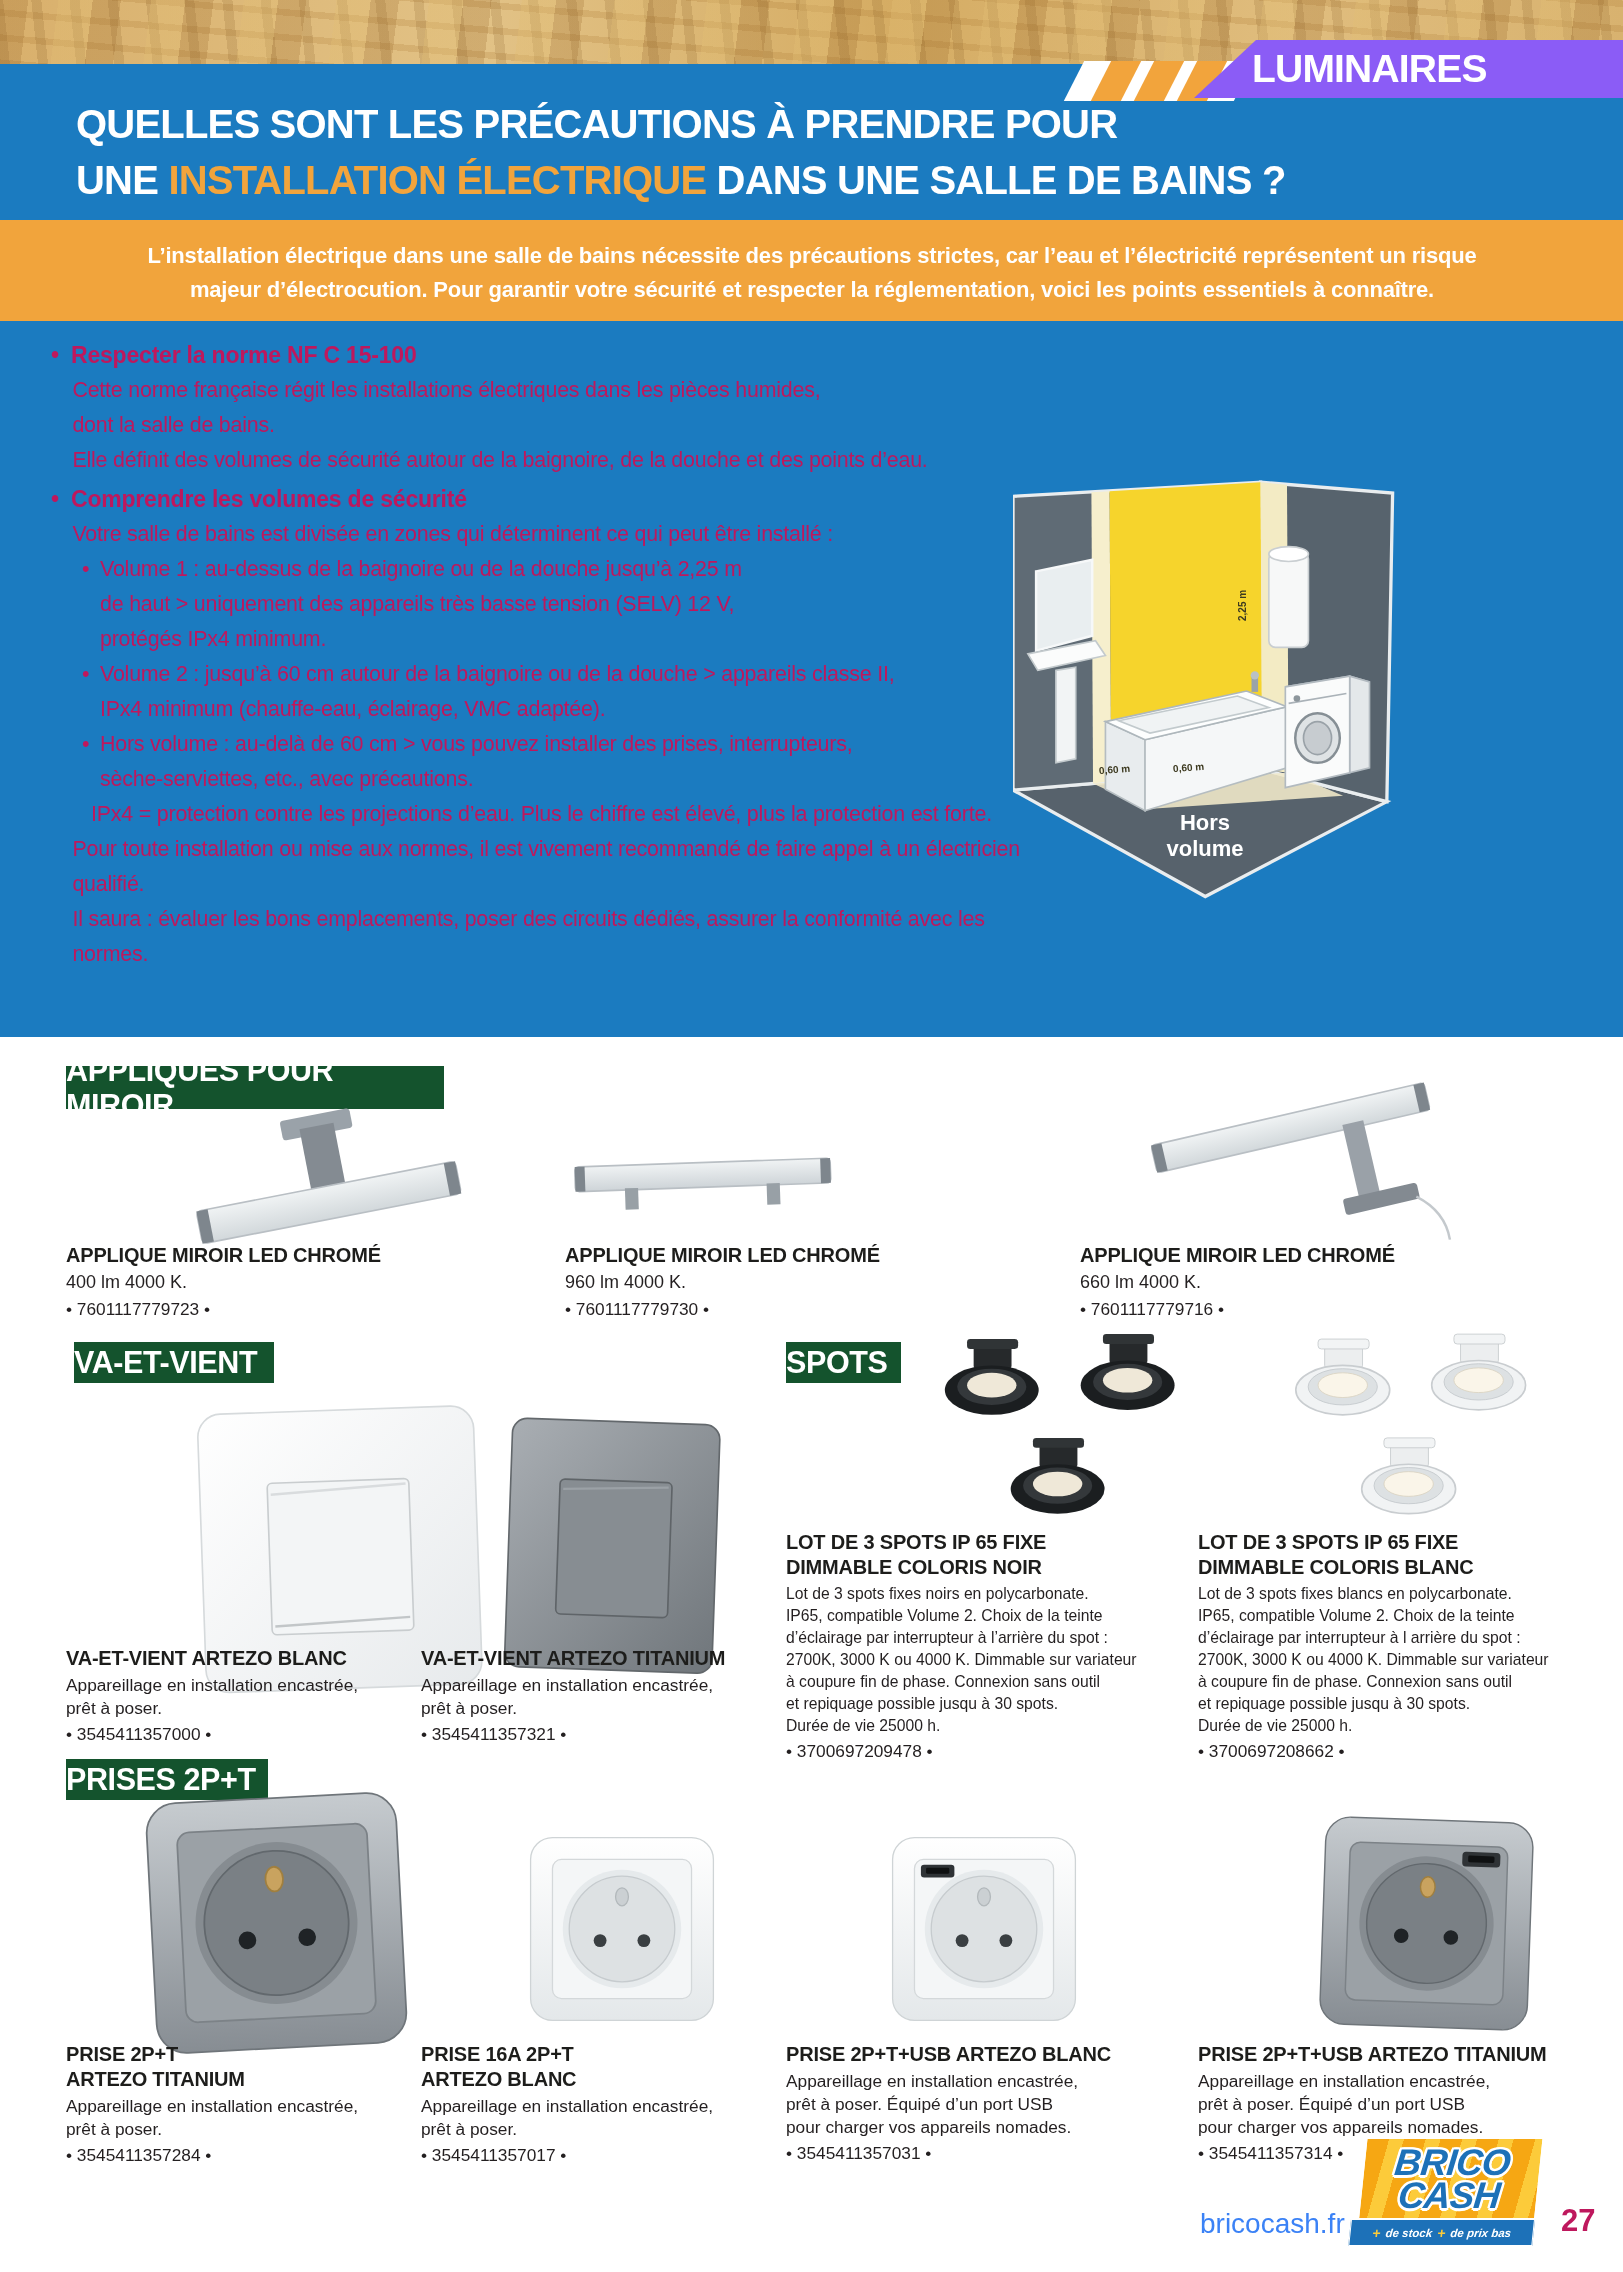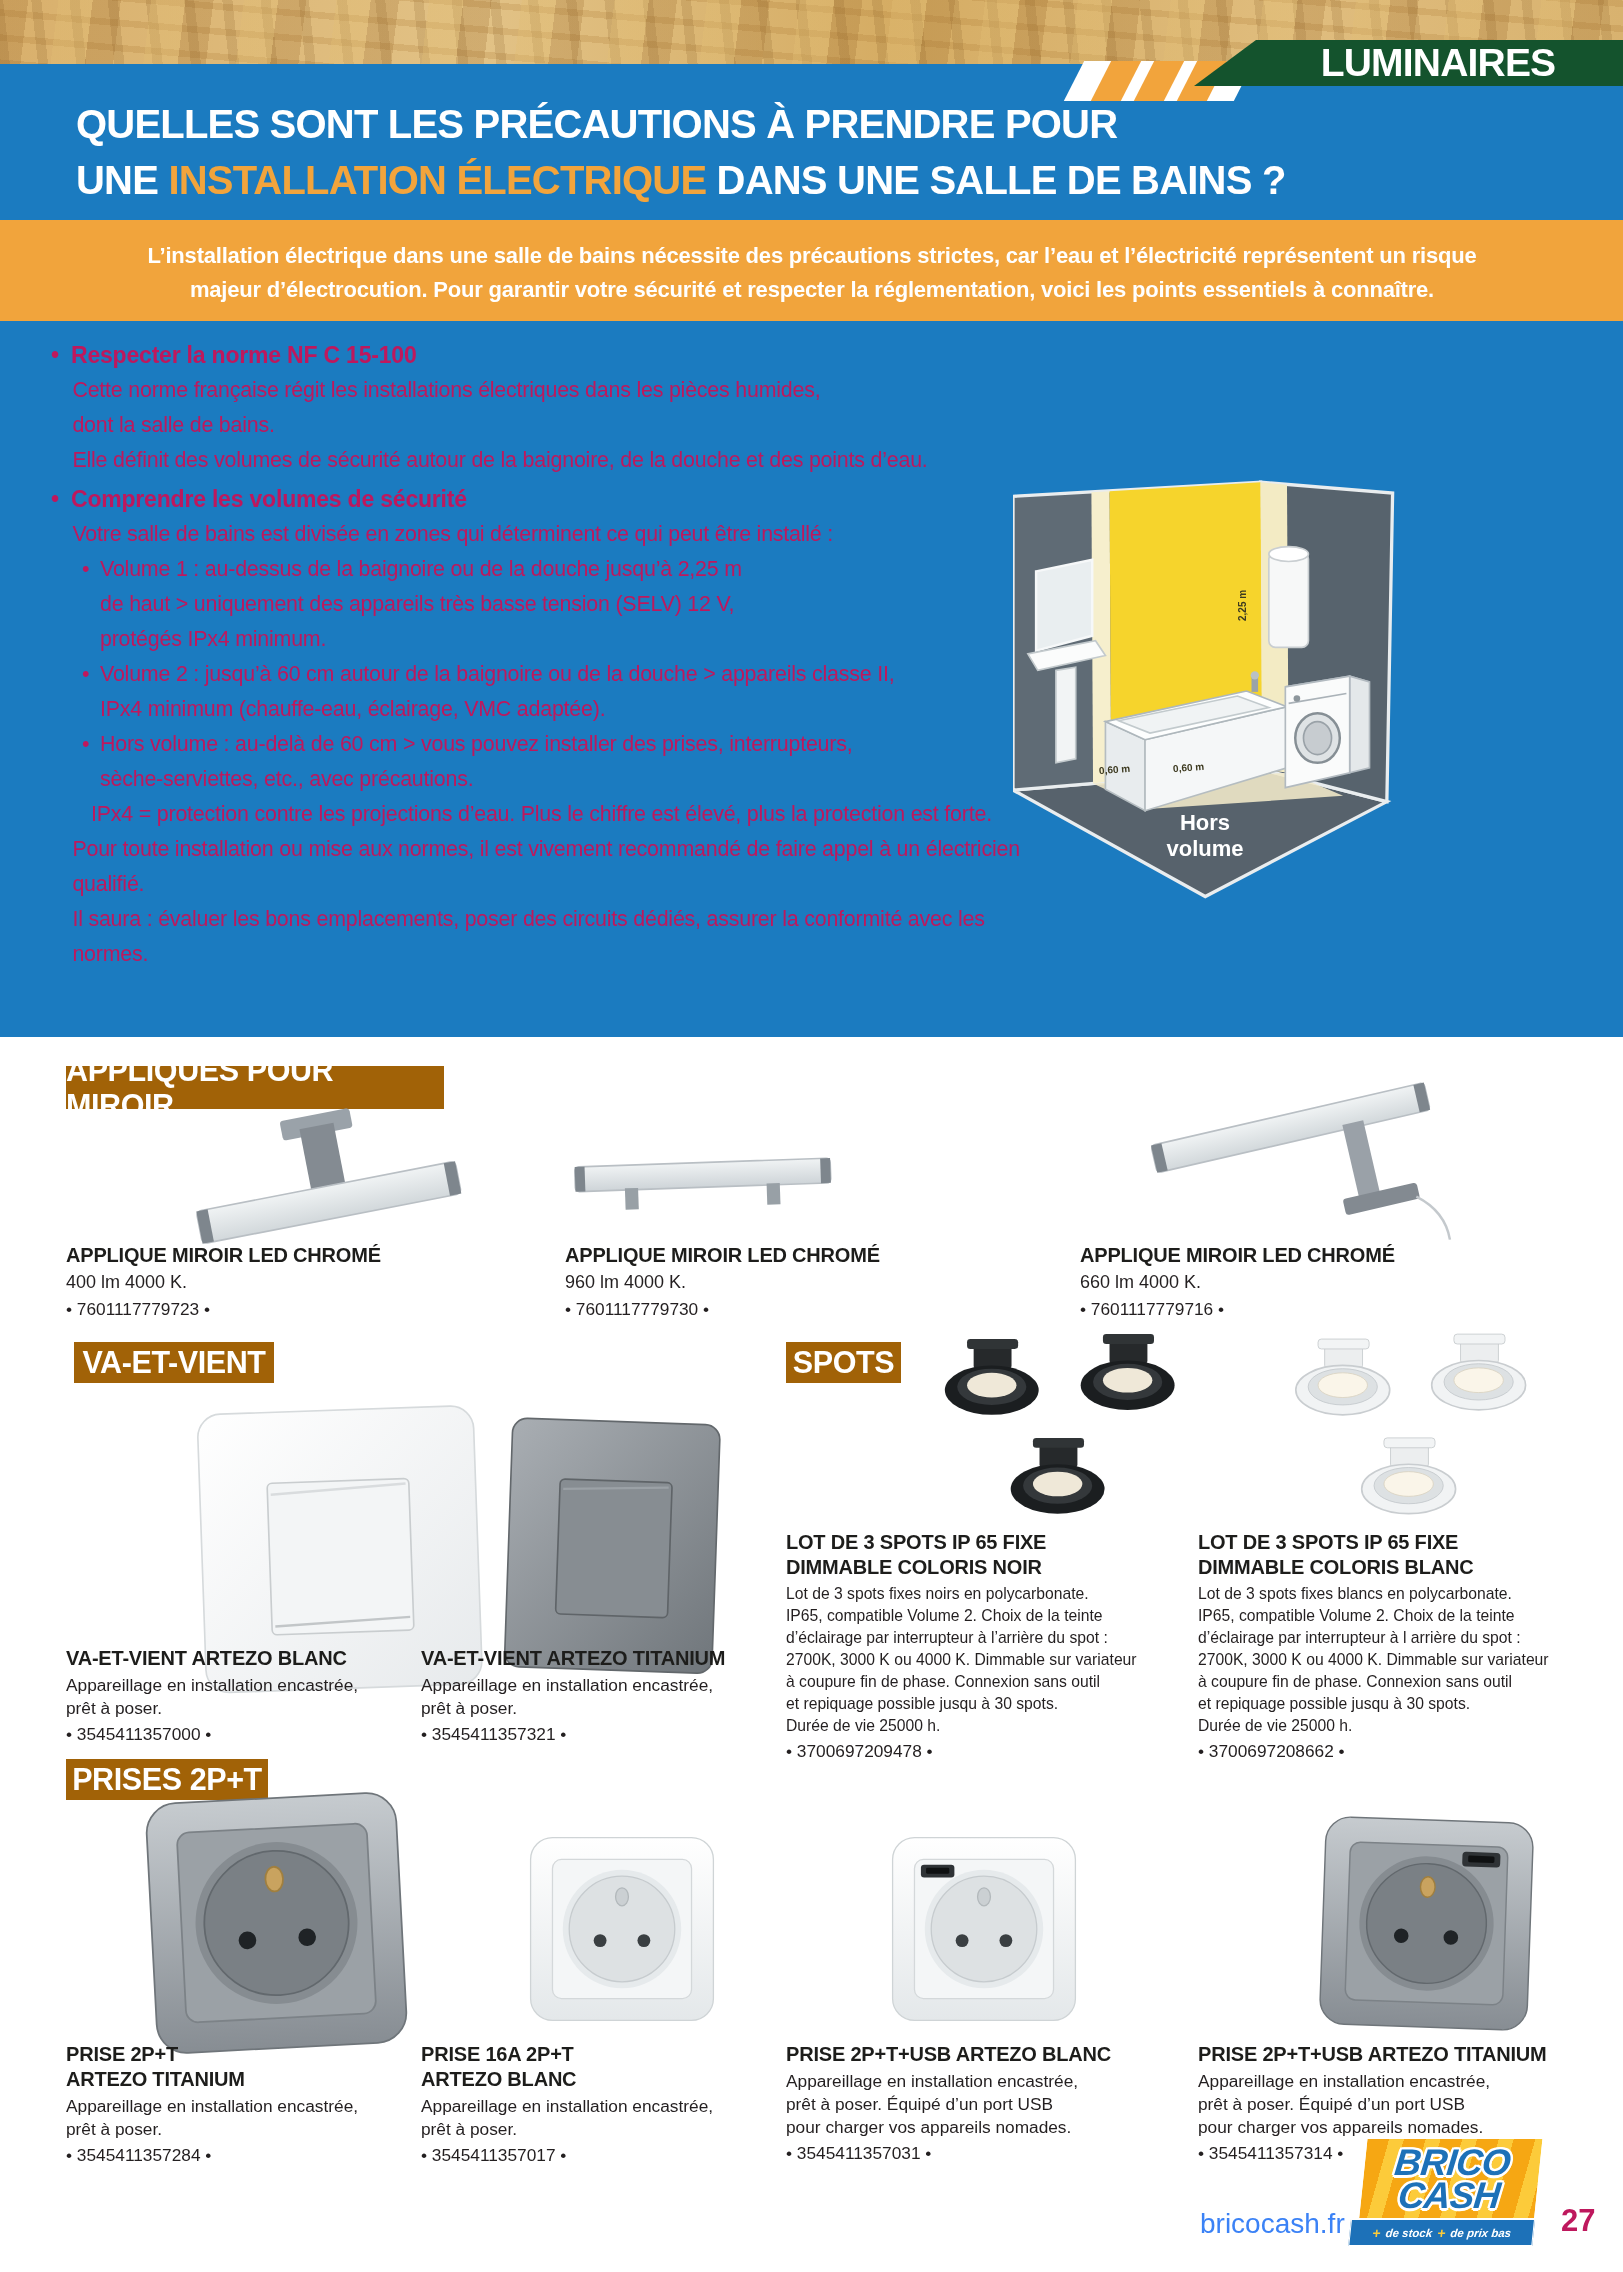--- a/index.html
+++ b/index.html
@@ -11,22 +11,22 @@
     background:
       repeating-linear-gradient(97deg, rgba(146,96,35,.22) 0 28px, rgba(0,0,0,0) 28px 58px, rgba(226,190,116,.35) 58px 92px),
       repeating-linear-gradient(84deg, rgba(120,78,25,.16) 0 10px, rgba(0,0,0,0) 10px 38px),
       repeating-linear-gradient(5deg, rgba(171,120,50,.22) 0 6.6px, rgba(0,0,0,0) 6.6px 25px),
       linear-gradient(90deg,#d9b06c,#e2c286 30%,#d5ac63 55%,#e0bd7e 80%,#d8b26f);}
 
   
   #stripes{left:1074px;top:61px;width:150px;height:40px;background:#fff;transform:skewX(-27deg);
     display:flex;justify-content:center;gap:12.4px;padding:0 10px;z-index:3;}
   #stripes i{display:block;width:30.5px;background:#f2a43c;}
-  #badge{left:1194px;top:40px;width:430px;height:46px;background:#14532d;
-    clip-path:polygon(62px 0,100% 0,100% 100%,0 100%);display:flex;align-items:center;justify-content:center;
+  #badge{left:1194px;top:40px;width:430px;height:58px;background:#8b5cf6;
+    clip-path:polygon(62px 0,100% 0,100% 100%,0 100%);display:flex;align-items:center;
     padding-left:58px;box-sizing:border-box;z-index:4;}
   #badge span{color:#fff;font-weight:bold;font-size:39px;letter-spacing:-0.8px;}
 
   
   #bluemain{left:0;top:64px;width:1624px;height:973px;background:#1b7bc0;}
   #title{left:76px;top:96px;z-index:2;}
   .tline{font-size:40px;font-weight:bold;color:#fff;letter-spacing:-0.8px;line-height:56px;white-space:nowrap;}
   .tline .hl{color:#f2a43c;}
   #banner{left:0;top:220px;width:1624px;height:101px;background:#f1a43c;box-sizing:border-box;
     padding-top:19px;text-align:center;}
@@ -44,21 +44,21 @@
   #diagram{left:1013px;top:474px;width:392px;height:425px;}
   #diagram svg{position:absolute;left:0;top:0;}
   .dglab{position:absolute;font-weight:bold;color:#3d3a20;font-size:10px;white-space:pre-line;}
   #dg-dim1{left:86px;top:290px;transform:rotate(-5deg);}
   #dg-dim2{left:160px;top:288px;transform:rotate(-5deg);}
   #dg-h{left:224px;top:147px;transform:rotate(-90deg);transform-origin:0 0;}
   #dg-hors{left:139px;top:336px;width:106px;color:#fff;font-size:22px;line-height:25.6px;
     text-align:center;font-weight:bold;}
 
   
-  .seclabel{background:#a16207;display:flex;align-items:center;justify-content:center;}
+  .seclabel{background:#14532d;display:flex;align-items:center;}
   .seclabel span{color:#fff;font-weight:bold;font-size:30.5px;letter-spacing:-0.4px;}
   #lab-appliques{left:66px;top:1066px;width:378px;height:43px;}
   #lab-vaetvient{left:74px;top:1342px;width:200px;height:41px;}
   #lab-spots{left:786px;top:1342px;width:115px;height:41px;}
   #lab-prises{left:66px;top:1759px;width:202px;height:41px;}
 
   
   .pcard{position:absolute;}
   .ptitle{font-weight:bold;font-size:20px;line-height:25px;color:#1d1d1b;letter-spacing:-0.2px;white-space:pre-line;}
   .pspec{font-size:18px;line-height:25px;margin-top:1.6px;}

